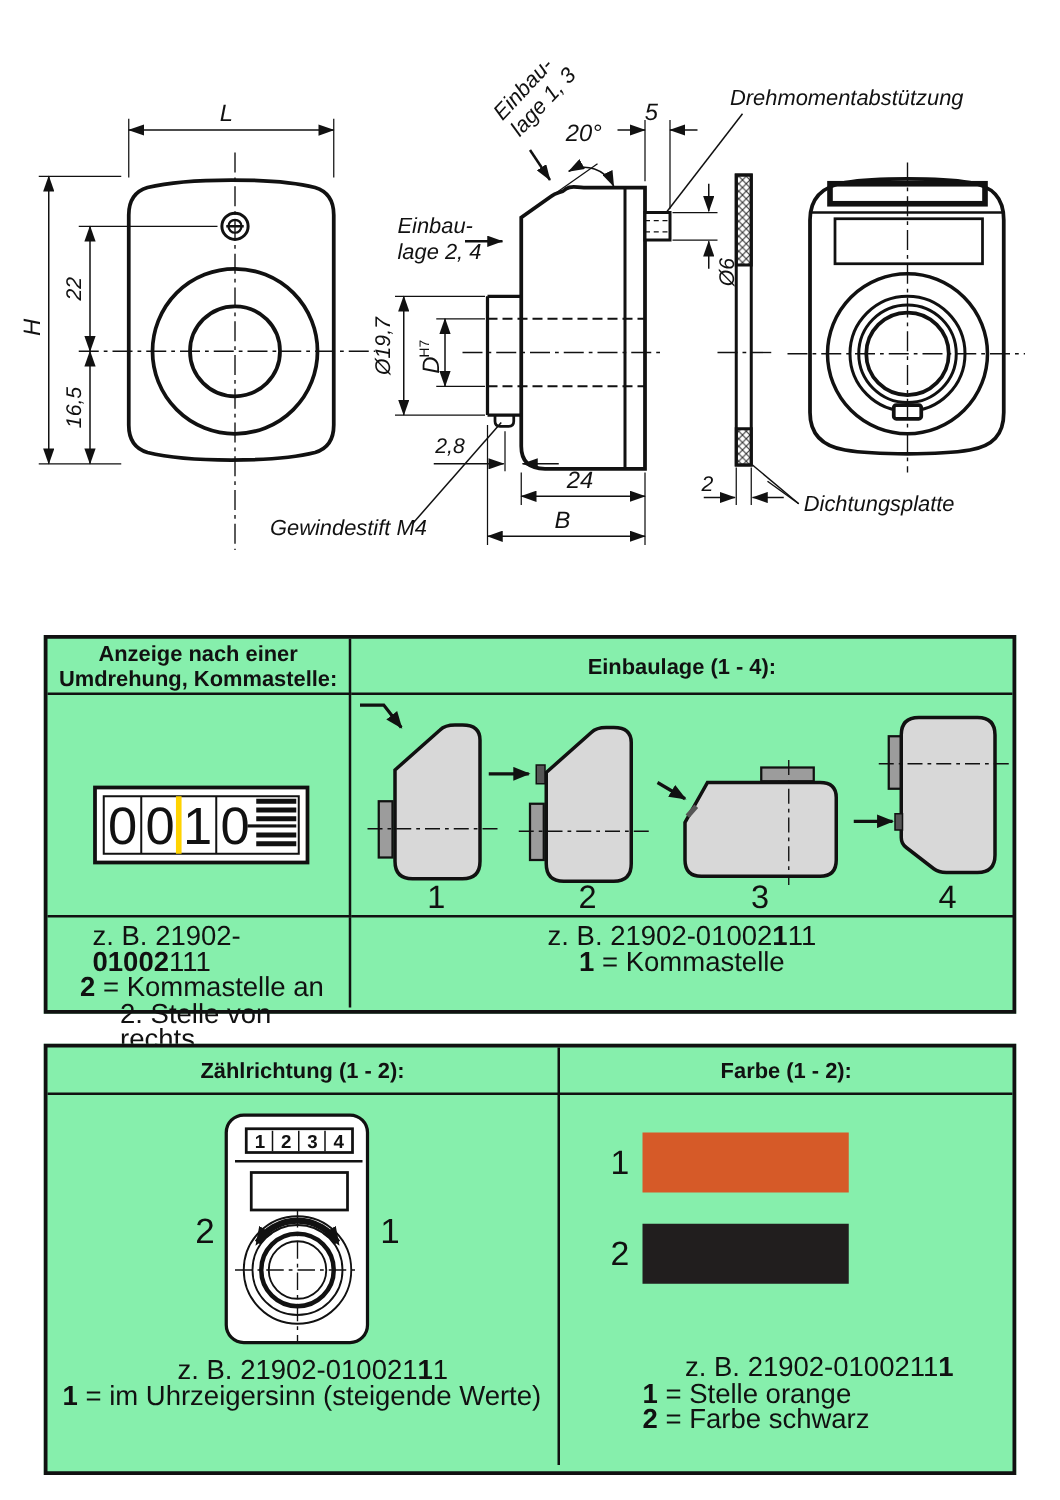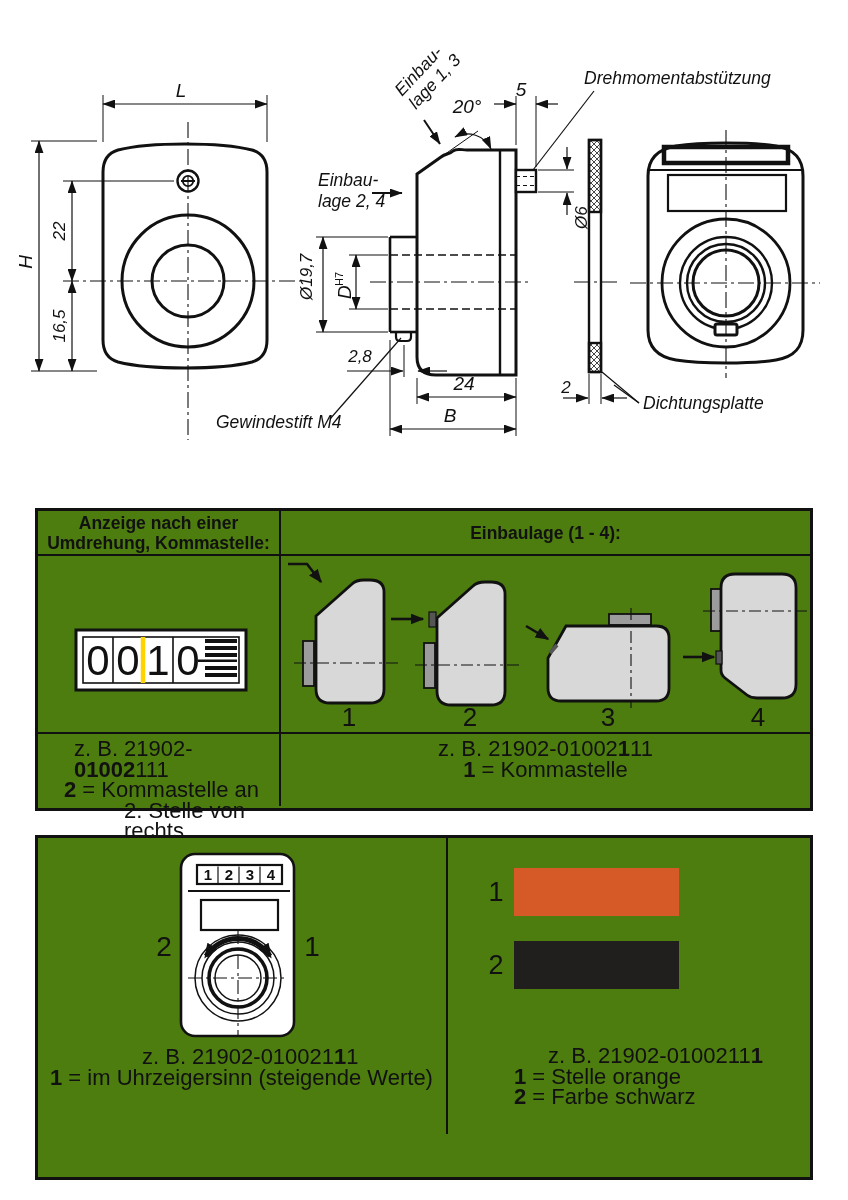--- a/index.html
+++ b/index.html
@@ -3,21 +3,21 @@
 <meta charset="utf-8">
 <style>
   html,body{margin:0;padding:0;background:#fff;}
   .page{position:relative;width:848px;height:1200px;background:#fff;overflow:hidden;
         font-family:"Liberation Sans","DejaVu Sans",sans-serif;color:#111;}
   svg text{font-family:"Liberation Sans","DejaVu Sans",sans-serif;}
   .dimtxt{font-style:italic;font-size:17px;fill:#111;}
   .dimtxt-lg{font-style:italic;font-size:19px;fill:#111;}
   .lbltxt{font-style:italic;font-size:17.5px;fill:#111;}
   
-  .tbl{position:absolute;border:3px solid #111;box-sizing:border-box;background:#4d7c0f;}
+  .tbl{position:absolute;border:3px solid #111;box-sizing:border-box;background:#86efac;}
   .tbl1{left:35px;top:508px;width:778px;height:303px;}
   .tbl2{left:35px;top:835px;width:778px;height:345px;}
   .row{display:flex;box-sizing:border-box;}
   .cell{box-sizing:border-box;position:relative;}
   .b-r{border-right:2.5px solid #111;}
   .b-b{border-bottom:2.5px solid #111;}
   .hdr{font-weight:bold;font-size:17.5px;line-height:20px;display:flex;flex-direction:column;
        align-items:center;justify-content:center;text-align:center;}
   .ftxt{font-size:22px;line-height:20.5px;}
   .ftxt b{font-weight:bold;}
@@ -276,31 +276,39 @@
             <text x="327" y="170">3</text>
             <text x="477" y="170">4</text>
           </g>
         </svg>
       </div>
     </div>
     <div class="row" style="flex:1;height:72px;">
       <div class="cell b-r ftxt" style="width:243px;padding:5px 0 0 26px;">
         <div style="margin-left:10px;"><span>z. B. 21902-</span><b>01002</b><span>111</span></div>
         <div><b>2</b><span> = Kommastelle an</span></div>
-        <div style="margin-left:60px;"><span>2. Stelle von rechts</span></div>
+        <div style="margin-left:32px;"><span>2. Stelle von rechts</span></div>
       </div>
       <div class="cell ftxt ctr" style="flex:1;padding-top:5px;">
         <div><span>z. B. 21902-01002</span><b>1</b><span>11</span></div>
         <div><b>1</b><span> = Kommastelle</span></div>
       </div>
     </div>
   </div>
 
   
   <div class="tbl tbl2">
+    <div class="row" style="height:38px;">
+      <div class="cell hdr b-r b-b" style="width:410px;">
+        <div>Zählrichtung (1 - 2):</div>
+      </div>
+      <div class="cell hdr b-b" style="flex:1;">
+        <div>Farbe (1 - 2):</div>
+      </div>
+    </div>
     <div class="row" style="flex:1;height:296px;">
       <div class="cell b-r" style="width:410px;">
         <svg width="406" height="202" viewBox="0 0 406 202">
           <defs>
             <marker id="aarr" viewBox="0 0 10 8" refX="8" refY="4" markerWidth="15" markerHeight="12" orient="auto-start-reverse" markerUnits="userSpaceOnUse">
               <path d="M0,0 L10,4 L0,8 Z" fill="#111"></path>
             </marker>
           </defs>
           <rect x="143" y="16" width="113" height="182" rx="14" fill="#fff" stroke="#111" stroke-width="2.6"></rect>
           <rect x="159" y="27" width="85" height="19" fill="#fff" stroke="#111" stroke-width="2.2"></rect>

